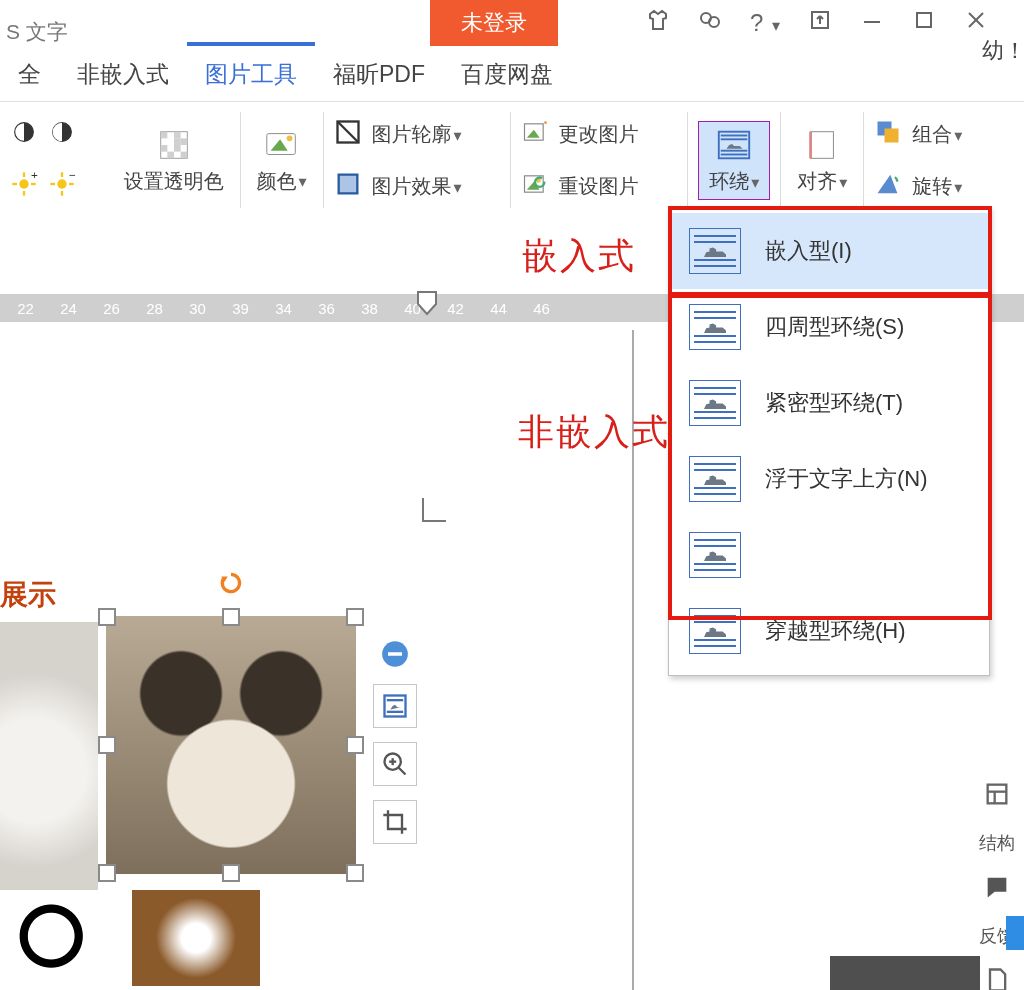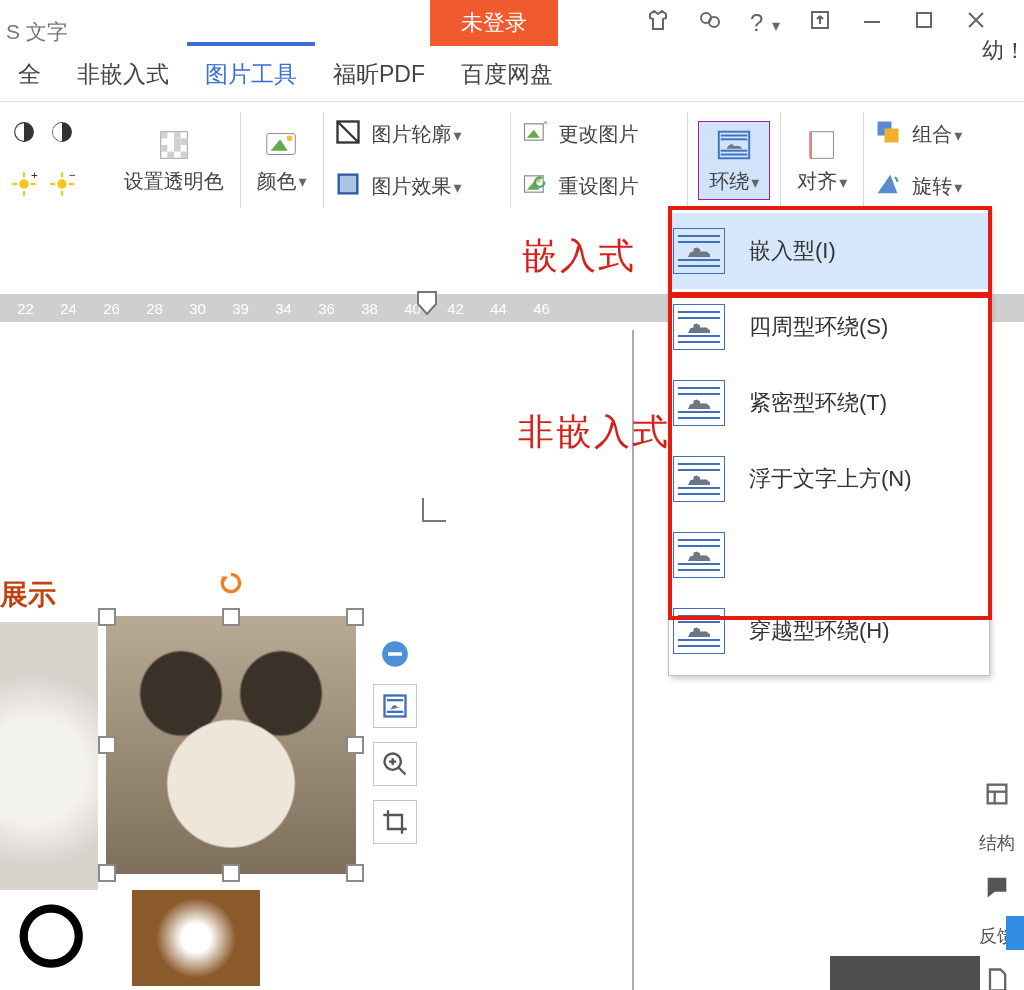--- a/index.html
+++ b/index.html
@@ -131,21 +131,21 @@
     width: 320px;
     background: #fff;
     border: 1px solid #c0c0c0;
     box-shadow: 2px 3px 6px rgba(0,0,0,.2);
     padding: 6px 0;
     z-index: 50;
   }
   .wrap-item {
     display: flex; align-items: center;
     height: 76px;
-    padding: 0 4px;
+    padding: 0 20px;
     gap: 24px;
     cursor: pointer;
     font-size: 22px;
     color: #333;
   }
   .wrap-item.selected { background: #d6e7fb; }
   .wrap-thumb {
     width: 50px; height: 44px;
     border: 1.5px solid #3f6fbf;
     position: relative;

